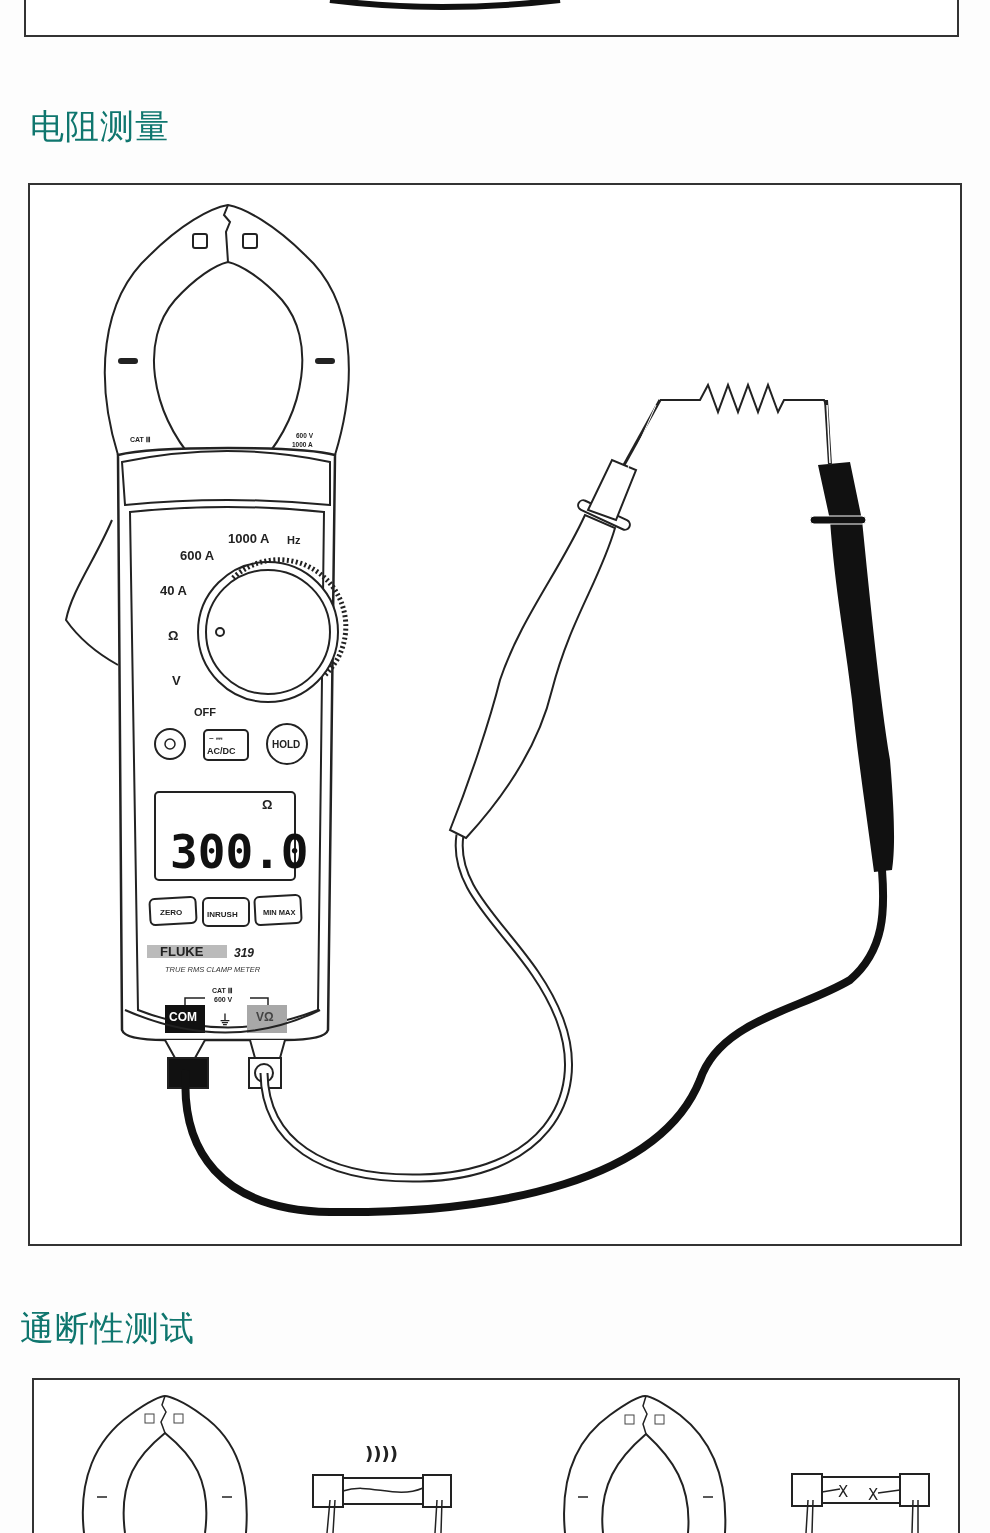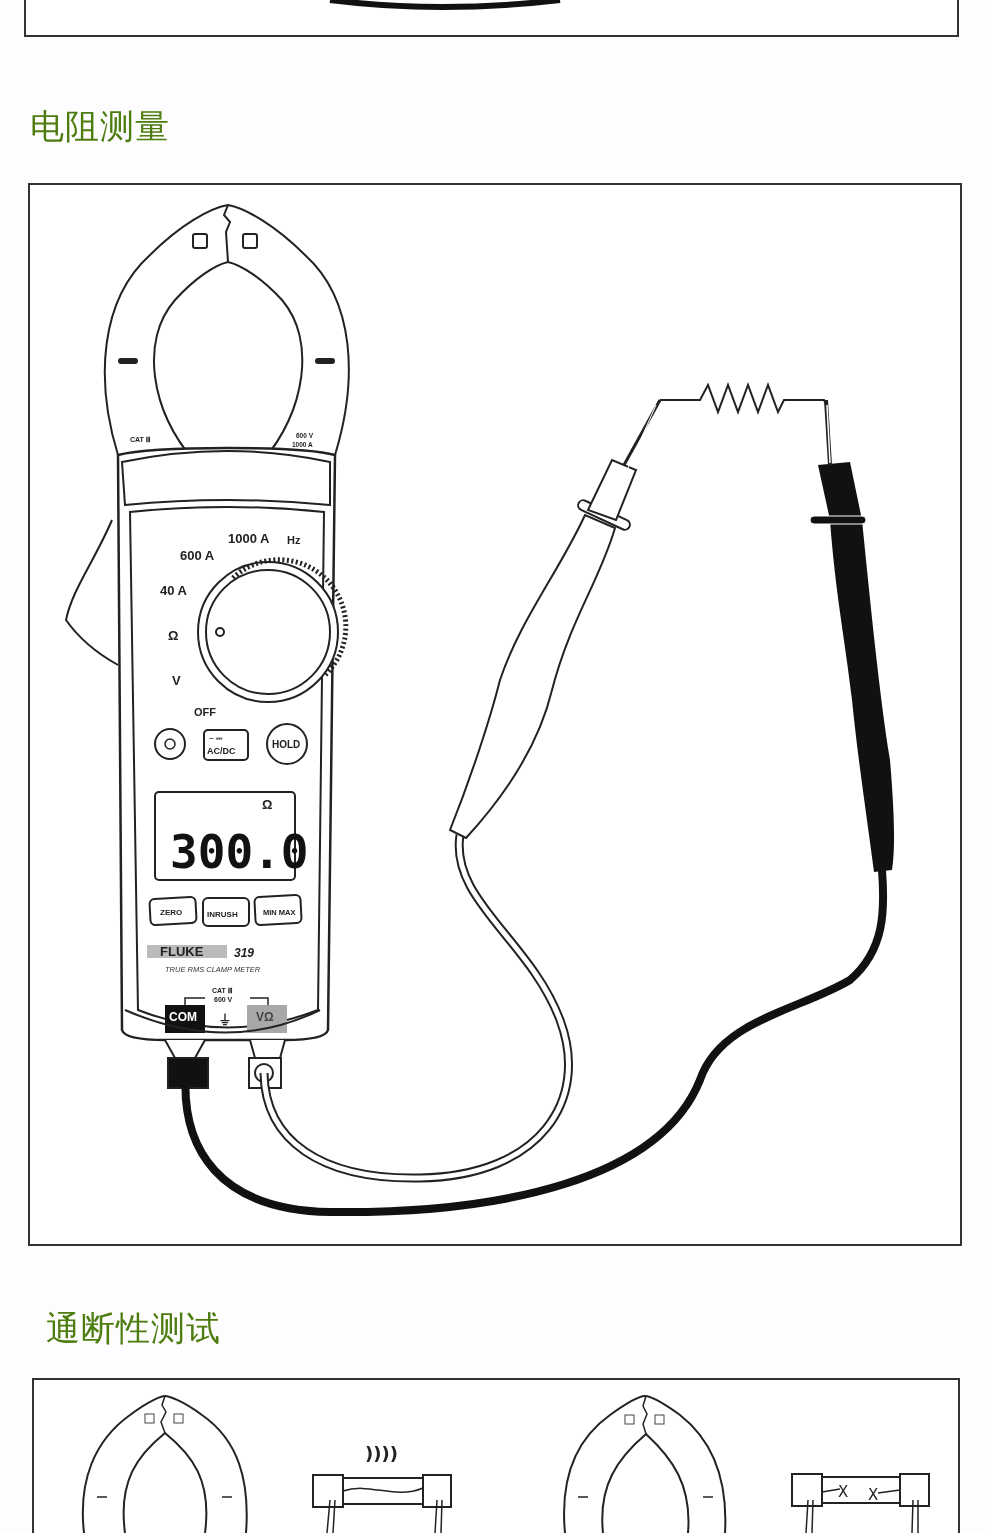--- a/index.html
+++ b/index.html
@@ -1,18 +1,18 @@
 <!DOCTYPE html>
 <html><head>
 <meta charset="utf-8">
 <style>
   html, body { margin:0; padding:0; background:#fdfdfd; }
   body { width:990px; height:1533px; position:relative; overflow:hidden; font-family:"DejaVu Sans", sans-serif; }
   .frame { position:absolute; background:#fff; border:2px solid #333; box-sizing:border-box; }
-  .heading { position:absolute; font-size:34px; color:#4d7c0f; letter-spacing:1px; font-family:"DejaVu Sans", sans-serif; }
+  .heading { position:absolute; font-size:34px; color:#0f766e; letter-spacing:1px; font-family:"DejaVu Sans", sans-serif; }
   svg { position:absolute; left:0; top:0; }
   .lbl { font-family:"Liberation Sans", sans-serif; font-weight:bold; fill:#222; }
 </style>
 </head>
 <body>
 
 <div class="frame" style="left:24px; top:-4px; width:935px; height:41px;"></div>
 <svg width="990" height="40">
   <path d="M330,0 Q440,14 560,0" fill="none" stroke="#111" stroke-width="6"></path>
 </svg>
@@ -125,21 +125,21 @@
   <path d="M628,468 L656,405" stroke="#fff" stroke-width="1"></path>
 
   <path d="M818,465 L850,462 L862,520 C870,600 880,700 890,760 C895,820 895,850 892,870 L874,872 C866,810 858,760 852,700 C845,640 835,590 830,520 Z" fill="#111"></path>
   <rect x="810" y="516" width="56" height="8" rx="4" fill="#111" stroke="#fff" stroke-width="1"></rect>
   <path d="M830,465 L826,400" stroke="#222" stroke-width="4"></path>
   <path d="M830,463 L827,405" stroke="#fff" stroke-width="1.5"></path>
 
   <path d="M660,400 L663,400 L700,400 L708,385 L718,412 L728,385 L738,412 L748,385 L758,412 L768,385 L778,412 L784,400 L824,400 L826,405" fill="none" stroke="#222" stroke-width="2"></path>
 </svg>
 
-<div class="heading" style="left:46px; top:1306px;">通断性测试</div>
+<div class="heading" style="left:20px; top:1306px;">通断性测试</div>
 
 <div class="frame" style="left:32px; top:1378px; width:928px; height:200px;"></div>
 
 <svg width="990" height="1533" style="pointer-events:none;">
 
   <path d="M84,1533 C78,1480 95,1440 130,1415 C150,1400 162,1396 165,1396 C168,1396 182,1400 202,1415 C238,1440 250,1480 246,1533" fill="none" stroke="#222" stroke-width="2"></path>
   <path d="M125,1533 C118,1480 138,1455 165,1433 C192,1455 212,1480 205,1533" fill="none" stroke="#222" stroke-width="2"></path>
   <path d="M165,1396 L162,1405 L166,1412 L161,1422 L165,1433" fill="none" stroke="#222" stroke-width="1.5"></path>
   <rect x="145" y="1414" width="9" height="9" fill="none" stroke="#444" stroke-width="1"></rect>
   <rect x="174" y="1414" width="9" height="9" fill="none" stroke="#444" stroke-width="1"></rect>

